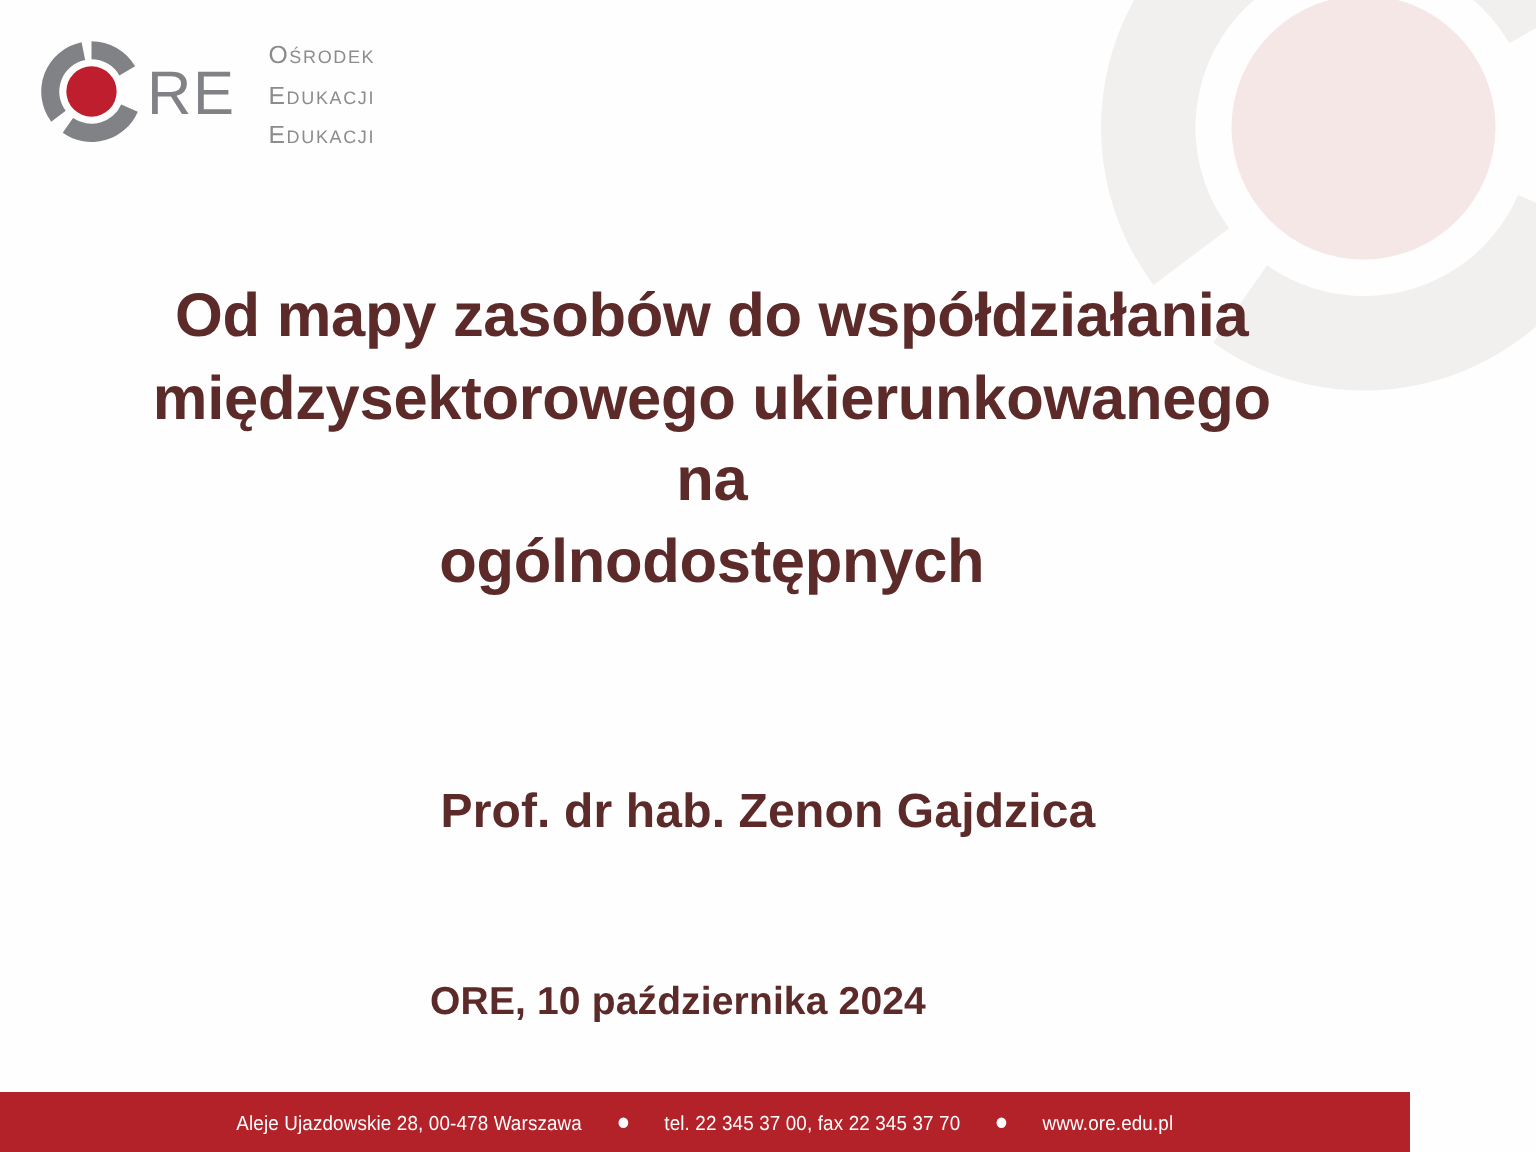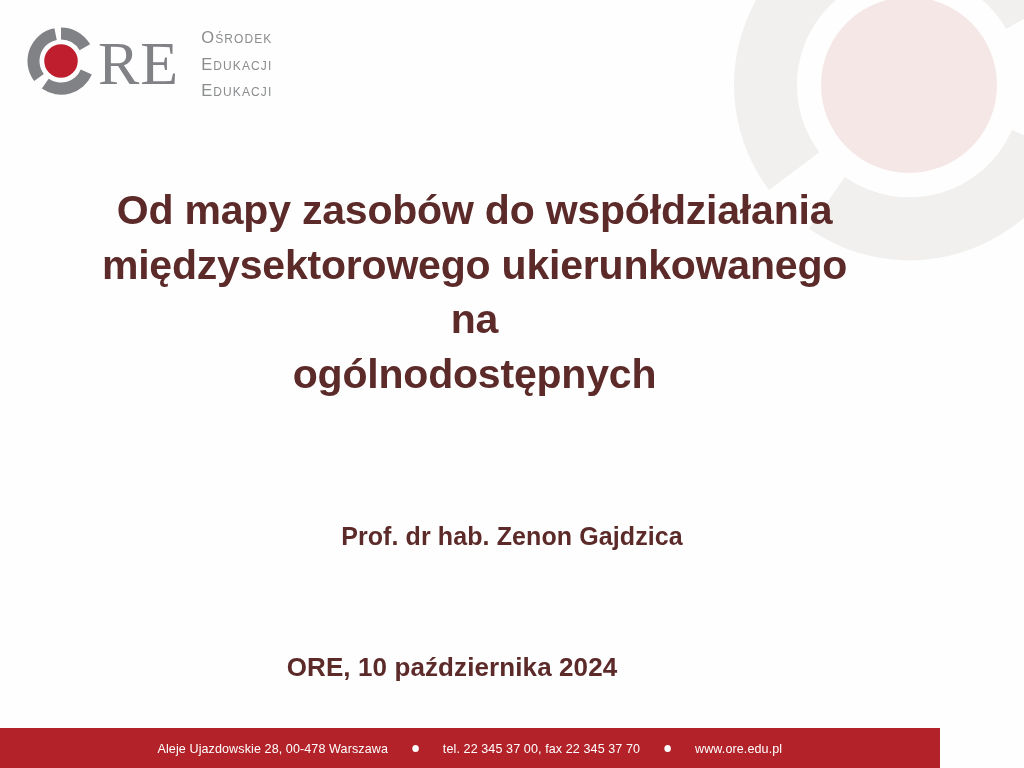--- a/index.html
+++ b/index.html
@@ -43,22 +43,22 @@
     align-items: center;
     z-index: 3;
   }
   .logo-mark {
     width: 86px;
     height: 86px;
     flex: 0 0 auto;
     display: block;
   }
   .logo-word {
-    font-family: Liberation Serif, serif;
-    font-size: 62px;
+    font-family: Liberation Sans, sans-serif;
+    font-size: 41px;
     font-weight: 400;
     letter-spacing: 1px;
     color: #808285;
     line-height: 1;
     margin-left: -6px;
     margin-top: 3px;
   }
   .logo-tagline {
     margin-left: 22px;
     margin-top: 6px;
@@ -105,21 +105,21 @@
   .title .line { display: block; }
 
   .author {
     position: absolute;
     top: 522px;
     left: 0;
     width: 1024px;
     text-align: center;
     color: #5B2A29;
     font-family: "Liberation Sans", sans-serif;
-    font-size: 25px;
+    font-size: 32px;
     font-weight: bold;
     letter-spacing: 0.1px;
   }
 
   .event-date {
     position: absolute;
     top: 652px;
     left: 0;
     width: 904px;
     text-align: center;

